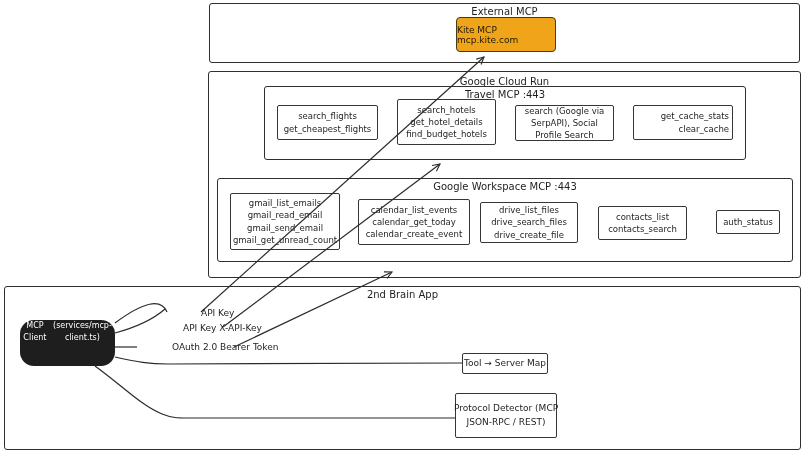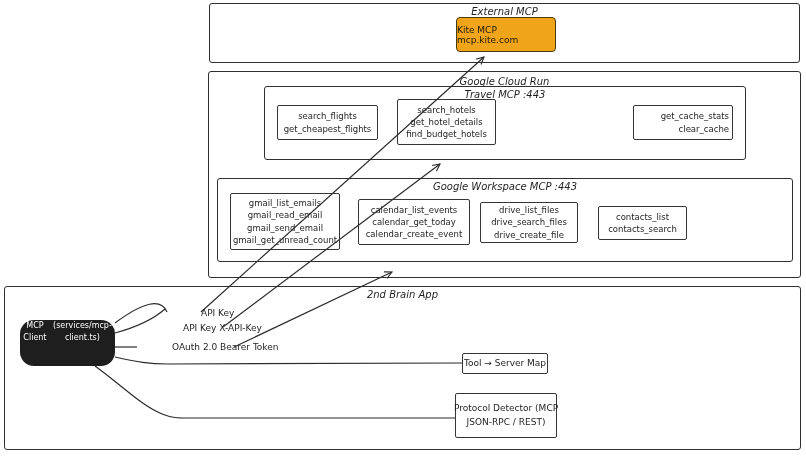--- a/index.html
+++ b/index.html
@@ -11,21 +11,21 @@
     height: 457px;
     background: #ffffff;
     overflow: hidden;
   }
   .box {
     position: absolute;
     border: 1.3px solid #2f2f2f;
     border-radius: 3px;
     background: transparent;
   }
-  .container-box { background: #ffffff; font-style: italic; }
+  .container-box { background: #ffffff; }
   .section-title {
     text-align: center;
     font-size: 10px;
     padding-top: 2px;
     color: #1e1e1e;
     white-space: nowrap;
   }
   .tool-box {
     position: absolute;
     border: 1.2px solid #363636;
@@ -103,20 +103,23 @@
 
   <div class="tool-box" style="left:277px; top:105px; width:101px; height:35px;">
       <div>search_flights</div>
       <div>get_cheapest_flights</div>
     </div>
   <div class="tool-box" style="left:397px; top:99px; width:99px; height:46px;">
       <div>search_hotels</div>
       <div>get_hotel_details</div>
       <div>find_budget_hotels</div>
     </div>
+  <div class="tool-box wrap" style="left:515px; top:105px; width:99px; height:36px;">
+      <div>search (Google via SerpAPI), Social Profile Search</div>
+    </div>
   <div class="tool-box" style="left:633px; top:105px; width:100px; height:35px;align-items:flex-end;">
       <div>get_cache_stats</div>
       <div>clear_cache</div>
     </div>
 
   <div class="box container-box" style="left:217px; top:178px; width:576px; height:84px;">
     <div class="section-title">Google Workspace MCP :443</div>
   </div>
 
   <div class="tool-box" style="left:230px; top:193px; width:110px; height:57px;">
@@ -131,20 +134,23 @@
       <div>calendar_create_event</div>
     </div>
   <div class="tool-box" style="left:480px; top:202px; width:98px; height:41px;">
       <div>drive_list_files</div>
       <div>drive_search_files</div>
       <div>drive_create_file</div>
     </div>
   <div class="tool-box" style="left:598px; top:206px; width:89px; height:34px;">
       <div>contacts_list</div>
       <div>contacts_search</div>
+    </div>
+  <div class="tool-box" style="left:716px; top:210px; width:64px; height:24px;">
+      <div>auth_status</div>
     </div>
 
   <div class="box container-box" style="left:4px; top:286px; width:797px; height:164px;">
     <div class="section-title">2nd Brain App</div>
   </div>
 
   <div class="client-box" style="left:20px; top:320px; width:95px; height:46px;">
     <div>MCP Client</div>
     <div>(services/mcp-client.ts)</div>
   </div>

